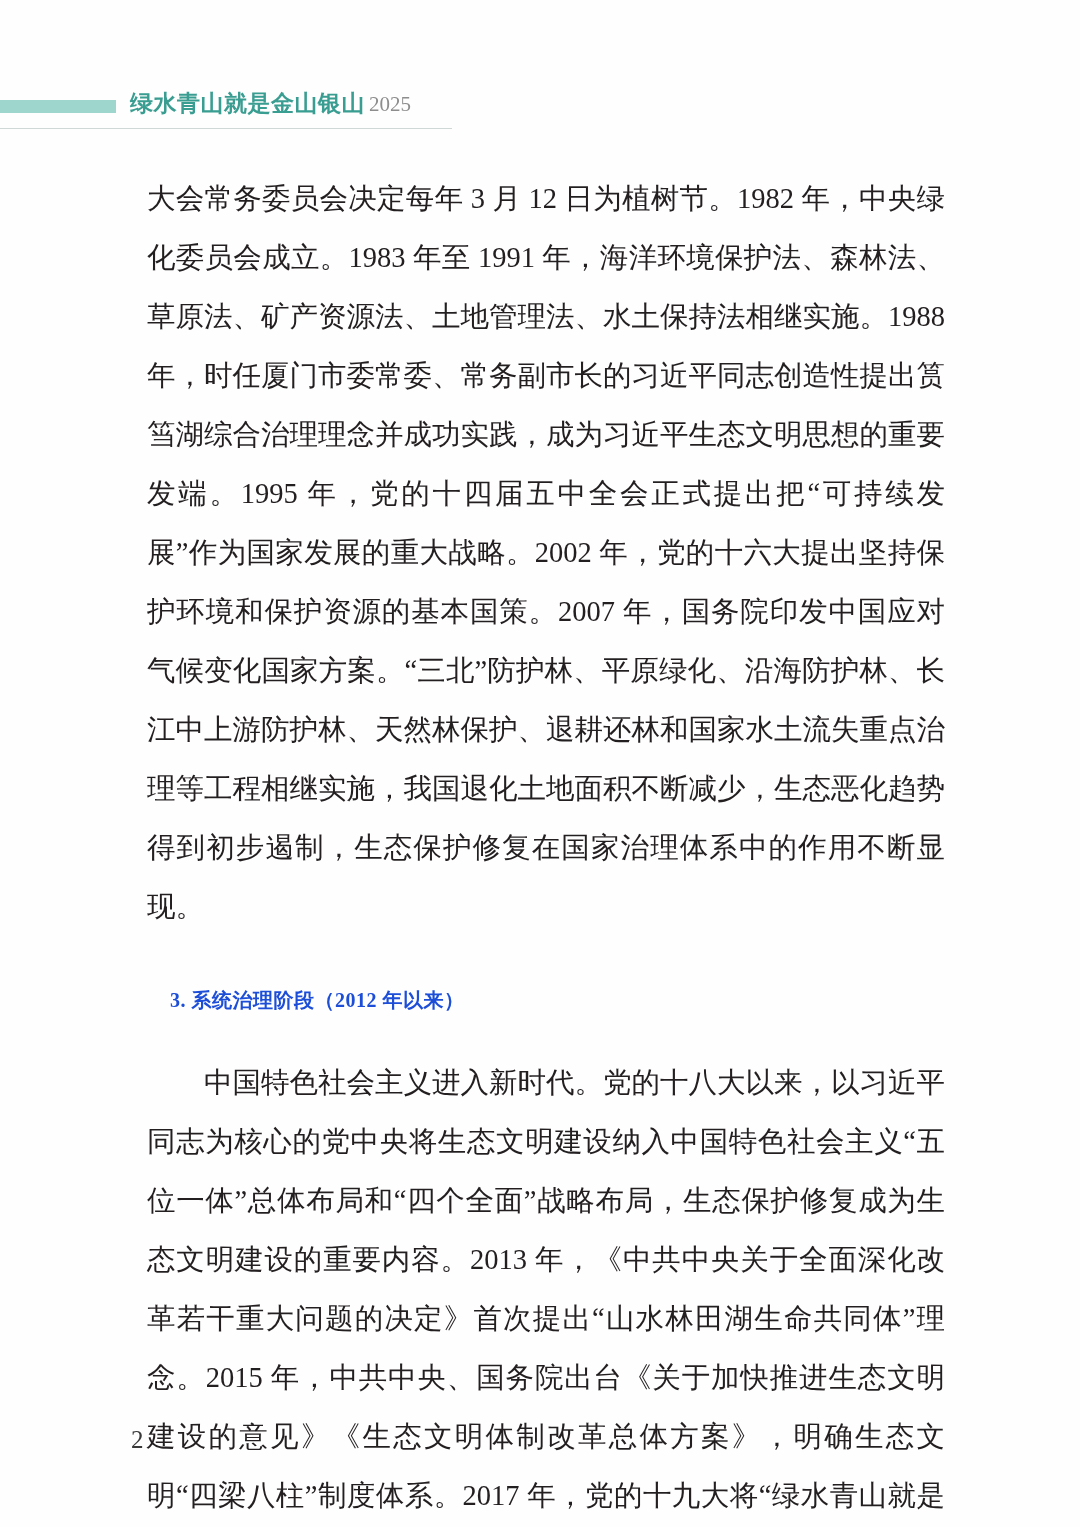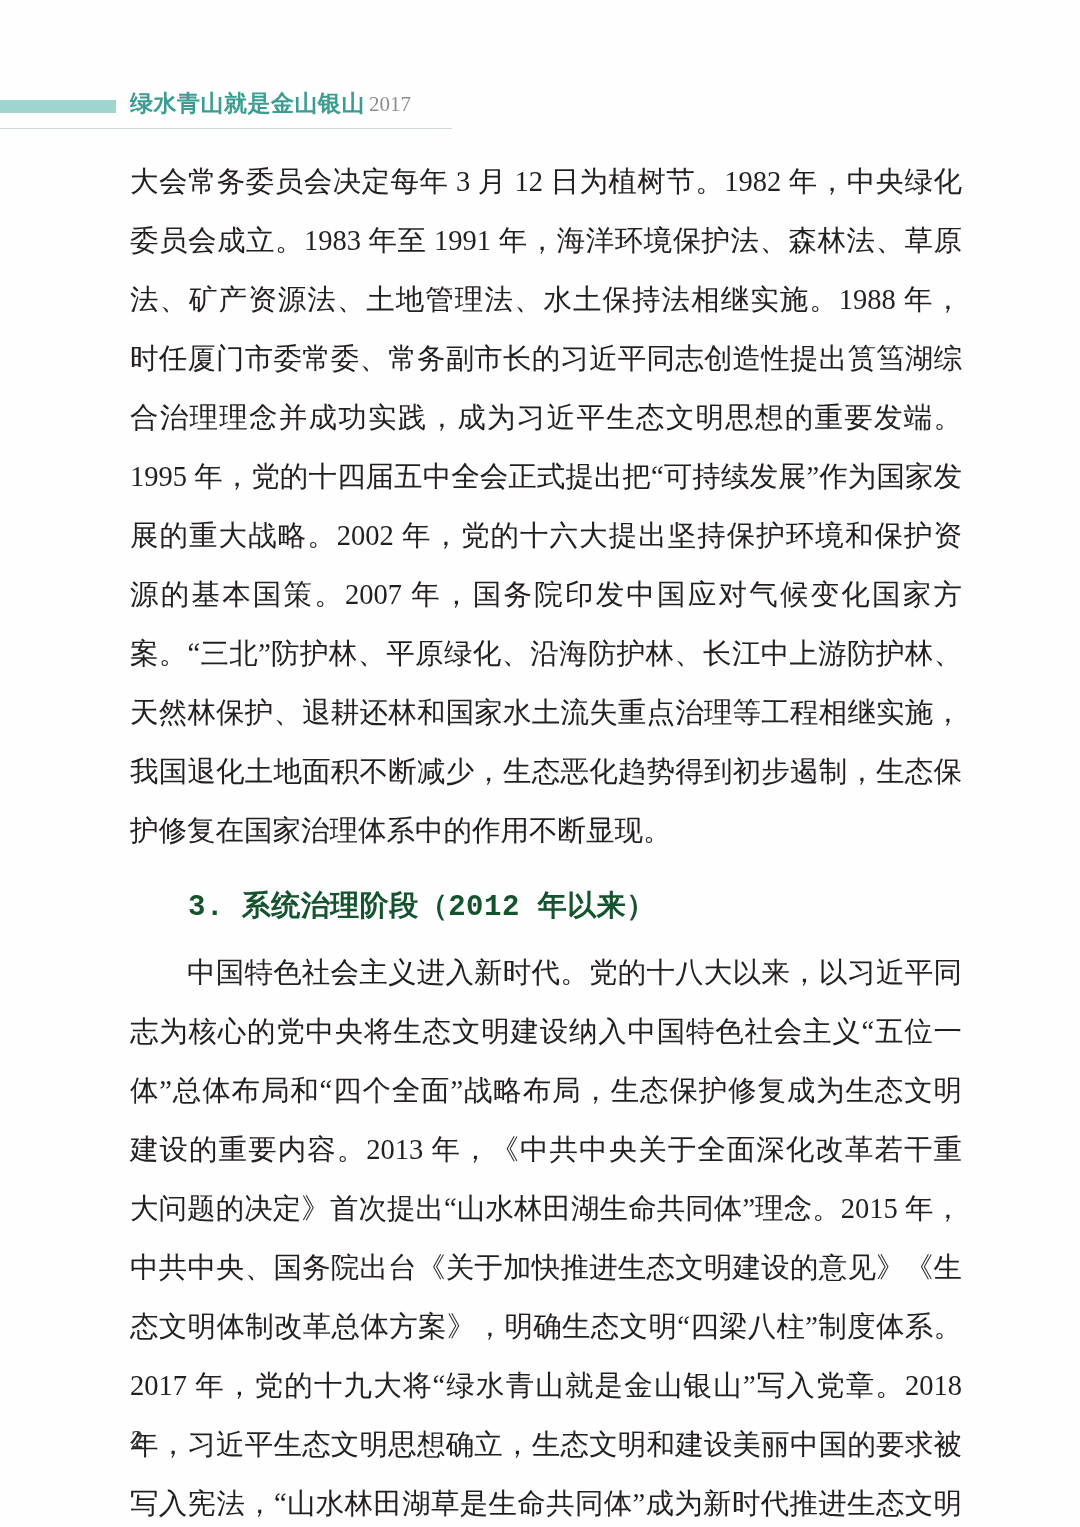--- a/index.html
+++ b/index.html
@@ -69,40 +69,40 @@
 
   
   .content {
     position: absolute;
     left: 130px;
     top: 152px;
     width: 832px;
   }
 
   p.body-par {
-    margin: 0;
+    margin: 17px;
     font-size: 28.5px;
     line-height: 59px;
     text-align: justify;
     text-align-last: left;
     text-justify: inter-ideograph;
     letter-spacing: 0px;
     color: #231f20;
   }
   p.body-par.indent {
     text-indent: 2em;
   }
 
   h3.section-heading {
     margin: 0;
     padding: 0;
-    font-family: Liberation Mono, monospace;
+    font-family: Liberation Serif, serif;
     font-weight: bold;
-    font-size: 29px;
-    color: #14532d;
+    font-size: 20px;
+    color: #1d4ed8;
     line-height: 59px;
     text-indent: 2em;
     letter-spacing: 0.5px;
     white-space: nowrap;
   }
 
   .gap-before-heading { height: 18px; }
   .gap-after-heading  { height: 6px; }
 
   
@@ -116,21 +116,21 @@
   }
 </style>
 </head>
 <body>
 
 <div class="page">
 
   <div class="running-header">
     <div class="header-rule-bar"></div>
     <div class="header-title">
-      <span>绿水青山就是金山银山</span><span class="year">2017</span>
+      <span>绿水青山就是金山银山</span><span class="year">2025</span>
     </div>
     <div class="header-hairline"></div>
   </div>
 
   <div class="content">
 
     <p class="body-par">大会常务委员会决定每年 3 月 12 日为植树节。1982 年，中央绿化委员会成立。1983 年至 1991 年，海洋环境保护法、森林法、草原法、矿产资源法、土地管理法、水土保持法相继实施。1988 年，时任厦门市委常委、常务副市长的习近平同志创造性提出筼筜湖综合治理理念并成功实践，成为习近平生态文明思想的重要发端。1995 年，党的十四届五中全会正式提出把“可持续发展”作为国家发展的重大战略。2002 年，党的十六大提出坚持保护环境和保护资源的基本国策。2007 年，国务院印发中国应对气候变化国家方案。“三北”防护林、平原绿化、沿海防护林、长江中上游防护林、天然林保护、退耕还林和国家水土流失重点治理等工程相继实施，我国退化土地面积不断减少，生态恶化趋势得到初步遏制，生态保护修复在国家治理体系中的作用不断显现。</p>
 
     <div class="gap-before-heading"></div>
 

